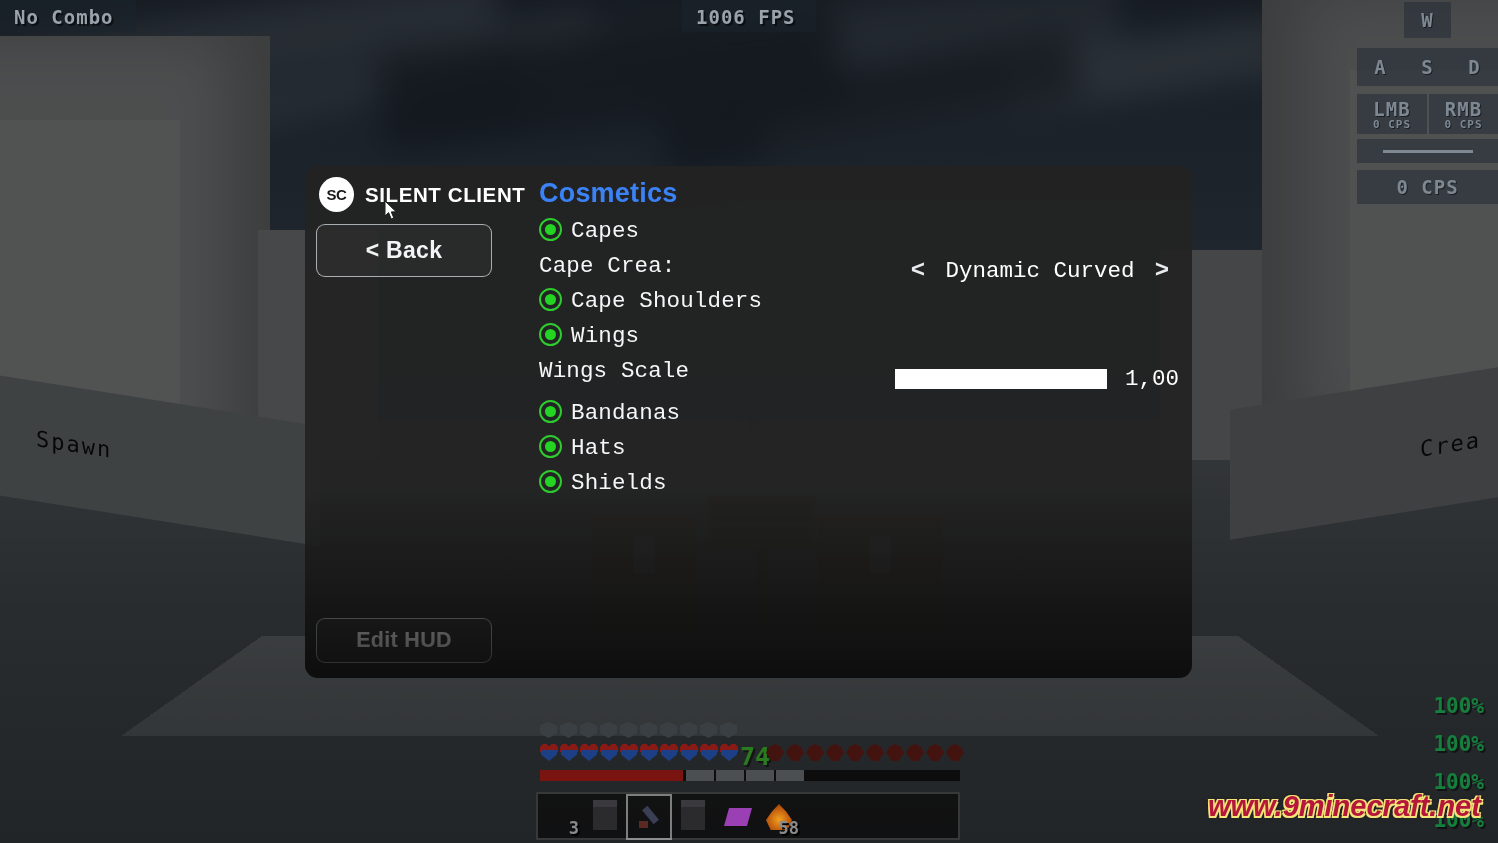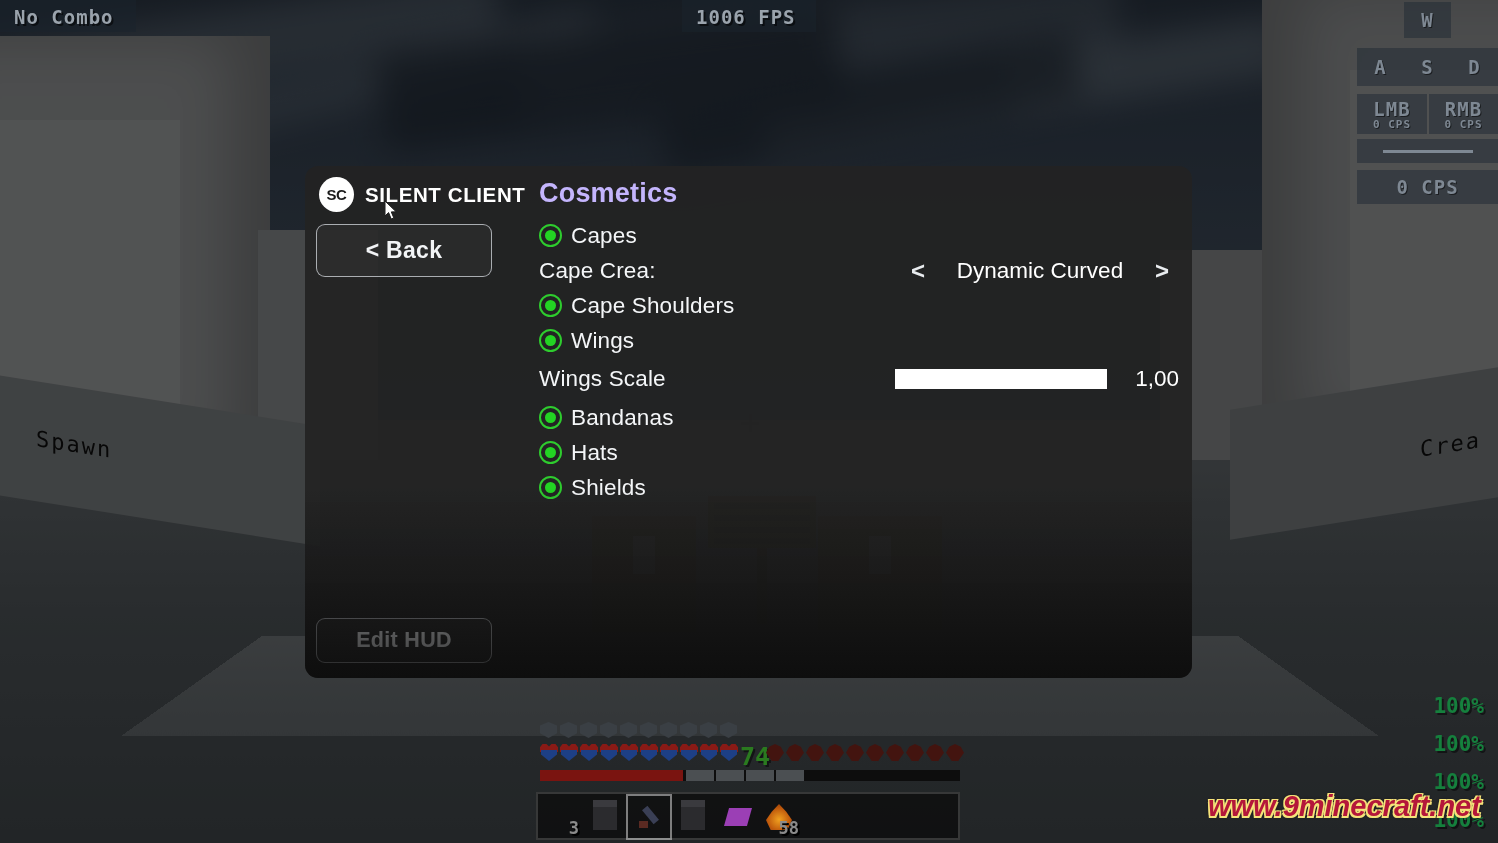--- a/index.html
+++ b/index.html
@@ -183,25 +183,25 @@
   .brandname { color:#fff; font-size:20.5px; font-weight:bold; letter-spacing:.6px; }
 
   .ghostbtn { position:absolute; background:rgba(255,255,255,0.035);
               border:1.6px solid rgba(220,225,230,0.72); border-radius:9px;
               color:#f2f4f6; font-size:23px; font-weight:bold;
               display:flex; align-items:center; justify-content:center;
               letter-spacing:.3px; }
   #backbtn { left:11px; top:58px; width:176px; height:53px; }
   #edithud { left:11px; top:452px; width:176px; height:45px; font-size:21.5px; }
 
-  .title { position:absolute; left:234px; top:12px; color:#c4b5fd;
+  .title { position:absolute; left:234px; top:12px; color:#3b82f6;
            font-size:27px; font-weight:bold; letter-spacing:.2px; }
 
   .rows { position:absolute; left:234px; top:52px; width:640px; }
-  .row { position:relative; height:35px; display:flex; align-items:center; }
+  .row { position:relative; height:35px; display:flex; align-items:flex-start;font-family:Liberation Mono, monospace; }
   .toggle { width:23px; height:23px; border-radius:50%;
             border:2.5px solid #2ecc2e; display:flex; align-items:center; justify-content:center;
             flex:0 0 auto; }
   .toggle .dot { width:11px; height:11px; border-radius:50%; background:#23d423; }
   .rowlabel { color:#f4f6f8; font-size:22.5px; margin-left:9px; letter-spacing:.15px; }
   .rowlabel.plain { margin-left:0; }
 
   .selector { position:absolute; right:0; top:0; height:35px;
               display:flex; align-items:center; gap:0; }
   .arrow { color:#e9ecef; font-size:24px; font-weight:bold; width:34px; text-align:center;

